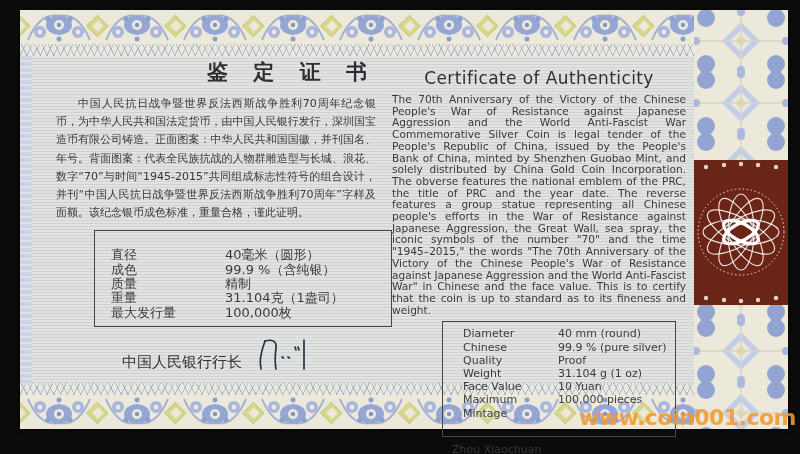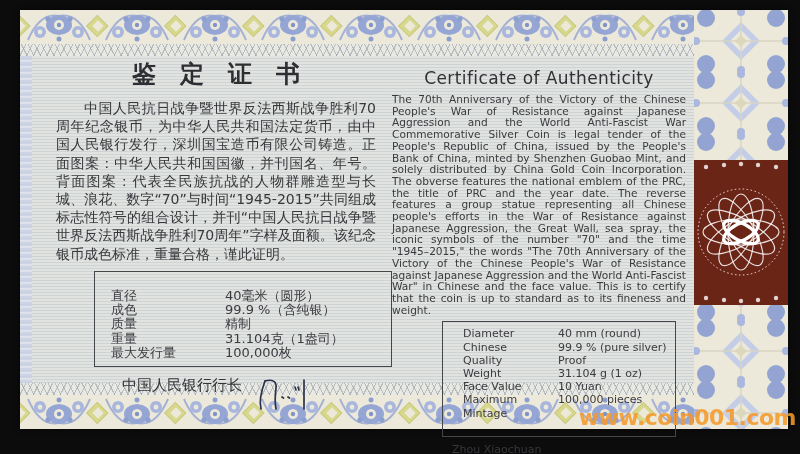--- a/index.html
+++ b/index.html
@@ -33,25 +33,25 @@
     opacity:.75;
   }
   .right-strip{position:absolute;top:0;right:0;bottom:0;width:94px;z-index:3;}
   .right-strip svg{display:block;width:94px;height:419px;}
 
   
   .col{position:absolute;z-index:4;color:#3a3a3e;}
   .col-cn{left:36px;top:48px;width:320px;}
   .col-en{left:372px;top:50px;width:294px;}
   .cn-title{
-    text-align:center;font-size:24px;font-weight:bold;letter-spacing:9px;
-    color:#2e2e32;margin:0 0 9px 9px;font-family:Liberation Serif, serif;
+    text-align:right;font-size:21px;font-weight:bold;letter-spacing:9px;
+    color:#2e2e32;margin:0 0 9px 9px;
   }
   .cn-body{
-    font-size:14px;line-height:18.2px;text-align:justify;text-indent:2em;
+    font-size:11px;line-height:18.2px;text-align:justify;text-indent:2em;
     color:#37373b;margin:0;
   }
   .en-title{
     text-align:center;font-size:17px;font-weight:500;letter-spacing:.4px;
     color:#303035;margin:8px 0 6px 0;
   }
   .en-body{
     font-size:10.6px;line-height:11.7px;text-align:justify;color:#3a3a3e;margin:0;
   }
   
@@ -61,21 +61,21 @@
   .spec-table .row{display:grid;}
   .cn-table{margin:8px 0 0 38px;width:296px;padding:17px 0 6px 0;font-size:13px;}
   .cn-table .row{grid-template-columns:130px 1fr;line-height:14.3px;}
   .cn-table .lbl{padding-left:16px;}
   .en-table{margin:5px 0 0 50px;width:232px;padding:5px 0 16px 0;font-size:11px;}
   .en-table .row{grid-template-columns:115px 1fr;line-height:13.2px;}
   .en-table .lbl{padding-left:20px;}
   .lbl,.val{color:#3b3b40;}
 
   .cn-signer{
-    margin-top:9px;display:flex;justify-content:center;align-items:flex-start;gap:10px;
+    margin-top:9px;display:flex;justify-content:center;align-items:flex-end;gap:10px;
     font-size:15px;color:#333338;
   }
   .sig-scribble{display:block;}
   .en-signer{margin:6px 0 0 60px;font-size:11px;line-height:13.2px;color:#38383c;}
 
   .watermark{
     position:absolute;right:4px;bottom:24px;z-index:9;
     font-size:22px;font-weight:bold;letter-spacing:-0.5px;
     color:rgba(245,152,43,.88);
   }

